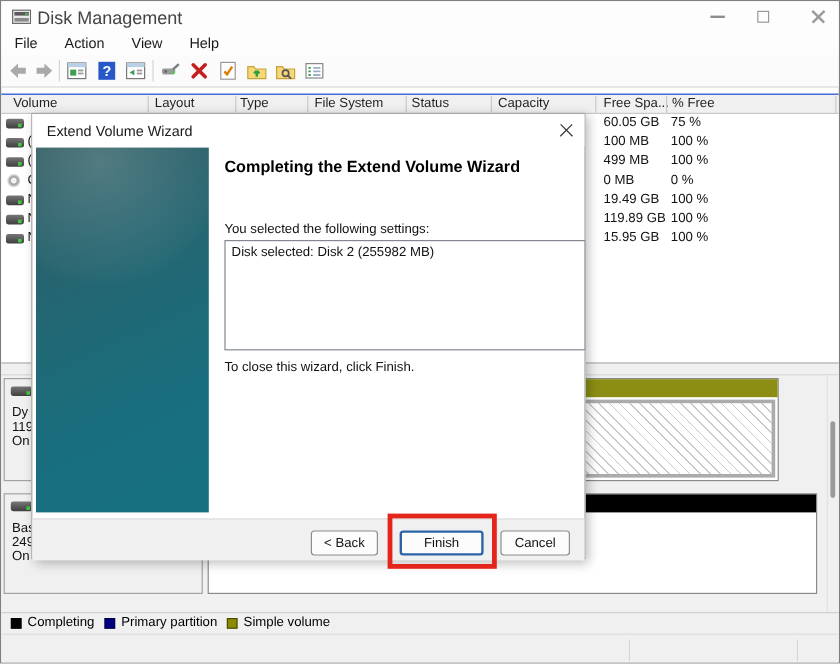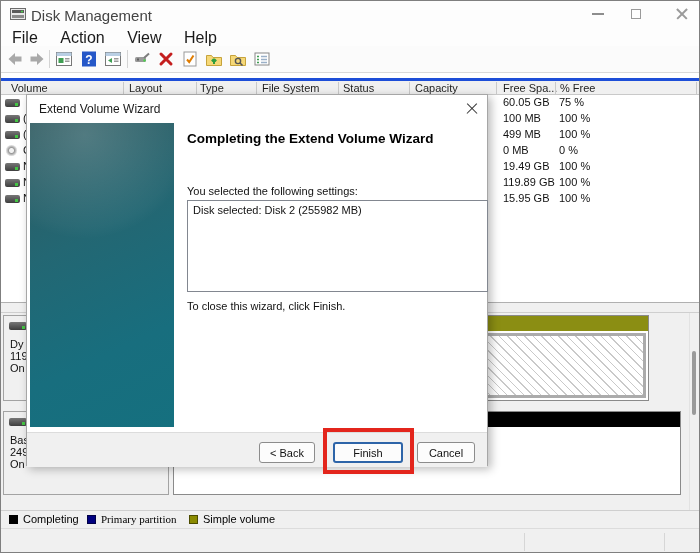--- a/index.html
+++ b/index.html
@@ -10,27 +10,27 @@
   #titlebar{left:0;top:0;width:100%;height:26px;background:#fdfdfd;}
   #title-text{left:30px;top:6px;font-size:15px;color:#444;}
   .winctl{width:30px;height:22px;top:2px;display:flex;align-items:center;justify-content:center;}
   .dash{width:12px;height:2px;background:#8d8d8d;}
   .maxbox{width:10px;height:10px;border:1.5px solid #9a9a9a;}
   .xwrap{position:relative;width:12px;height:12px;}
   .xwrap i{position:absolute;left:-1px;top:5px;width:14px;height:1.6px;background:#9a9a9a;}
   .xwrap i.a{transform:rotate(45deg);} .xwrap i.b{transform:rotate(-45deg);}
   
   #menubar{left:0;top:26px;width:100%;height:19px;background:#fdfdfd;}
-  .menu-item{display:inline-block;padding:2px 9px;font-size:16px;color:#1a1a1a;}
+  .menu-item{display:inline-block;padding:2px 9px;font-size:12px;color:#1a1a1a;}
   
   #toolbar{left:0;top:45px;width:100%;height:27px;background:#fbfbfb;border-bottom:1px solid #d9d9d9;}
   .tbi{position:absolute;top:4px;width:18px;height:18px;}
   .tbsep{position:absolute;top:4px;width:1px;height:18px;background:#d4d4d4;}
   
-  #listheader{left:0;top:77px;width:100%;height:17px;background:#f0f0f0;border-top:3px solid #1d4ed8;border-bottom:1px solid #c9c9c9;}
+  #listheader{left:0;top:77px;width:100%;height:17px;background:#f0f0f0;border-top:1px solid #1d4ed8;border-bottom:1px solid #c9c9c9;}
   .hcell{position:absolute;top:1px;font-size:11px;color:#1f1f1f;white-space:nowrap;}
   .hsep{position:absolute;top:1px;width:1px;height:14px;background:#c9c9c9;}
   
   #listarea{left:0;top:94px;width:100%;height:207px;background:#ffffff;}
   .lrow{position:absolute;left:0;width:700px;height:16px;font-size:11px;color:#111;}
   .disk-ico{position:absolute;left:4px;top:4px;width:15px;height:8px;background:linear-gradient(#777 0%,#3e3e3e 100%);border-radius:2px;}
   .disk-ico::after{content:"";position:absolute;right:2px;bottom:1px;width:3px;height:3px;background:#44c544;}
   .cd-ico{position:absolute;left:5px;top:2px;width:11px;height:11px;border-radius:50%;background:radial-gradient(circle at 50% 50%,#f2f2f2 0 2px,#9a9a9a 3px,#d8d8d8 5px);}
   .vlabel{position:absolute;left:22px;top:1px;width:12px;overflow:hidden;white-space:nowrap;}
   .fsval{position:absolute;left:502px;top:1px;white-space:nowrap;}
@@ -282,21 +282,21 @@
       <div class="band-black"></div>
     </div>
   </div>
   <div class="abs" id="vscroll-track"></div>
   <div class="abs" id="vscroll-thumb"></div>
 
   <div class="abs" id="legend">
     <span class="sw" style="left:8px;background:#000000;"></span>
     <span class="lgl" style="left:22px;">Completing</span>
     <span class="sw" style="left:86px;background:#000080;"></span>
-    <span class="lgl" style="left:100px;font-family:Liberation Serif, serif;">Primary partition</span>
+    <span class="lgl" style="left:100px;">Primary partition</span>
     <span class="sw" style="left:188px;background:#8b8b00;"></span>
     <span class="lgl" style="left:202px;">Simple volume</span>
   </div>
 
   <div class="abs" id="statusbar">
     <span class="stsep" style="left:523px;"></span>
     <span class="stsep" style="left:663px;"></span>
   </div>
 
   <div class="abs" id="wizard">

